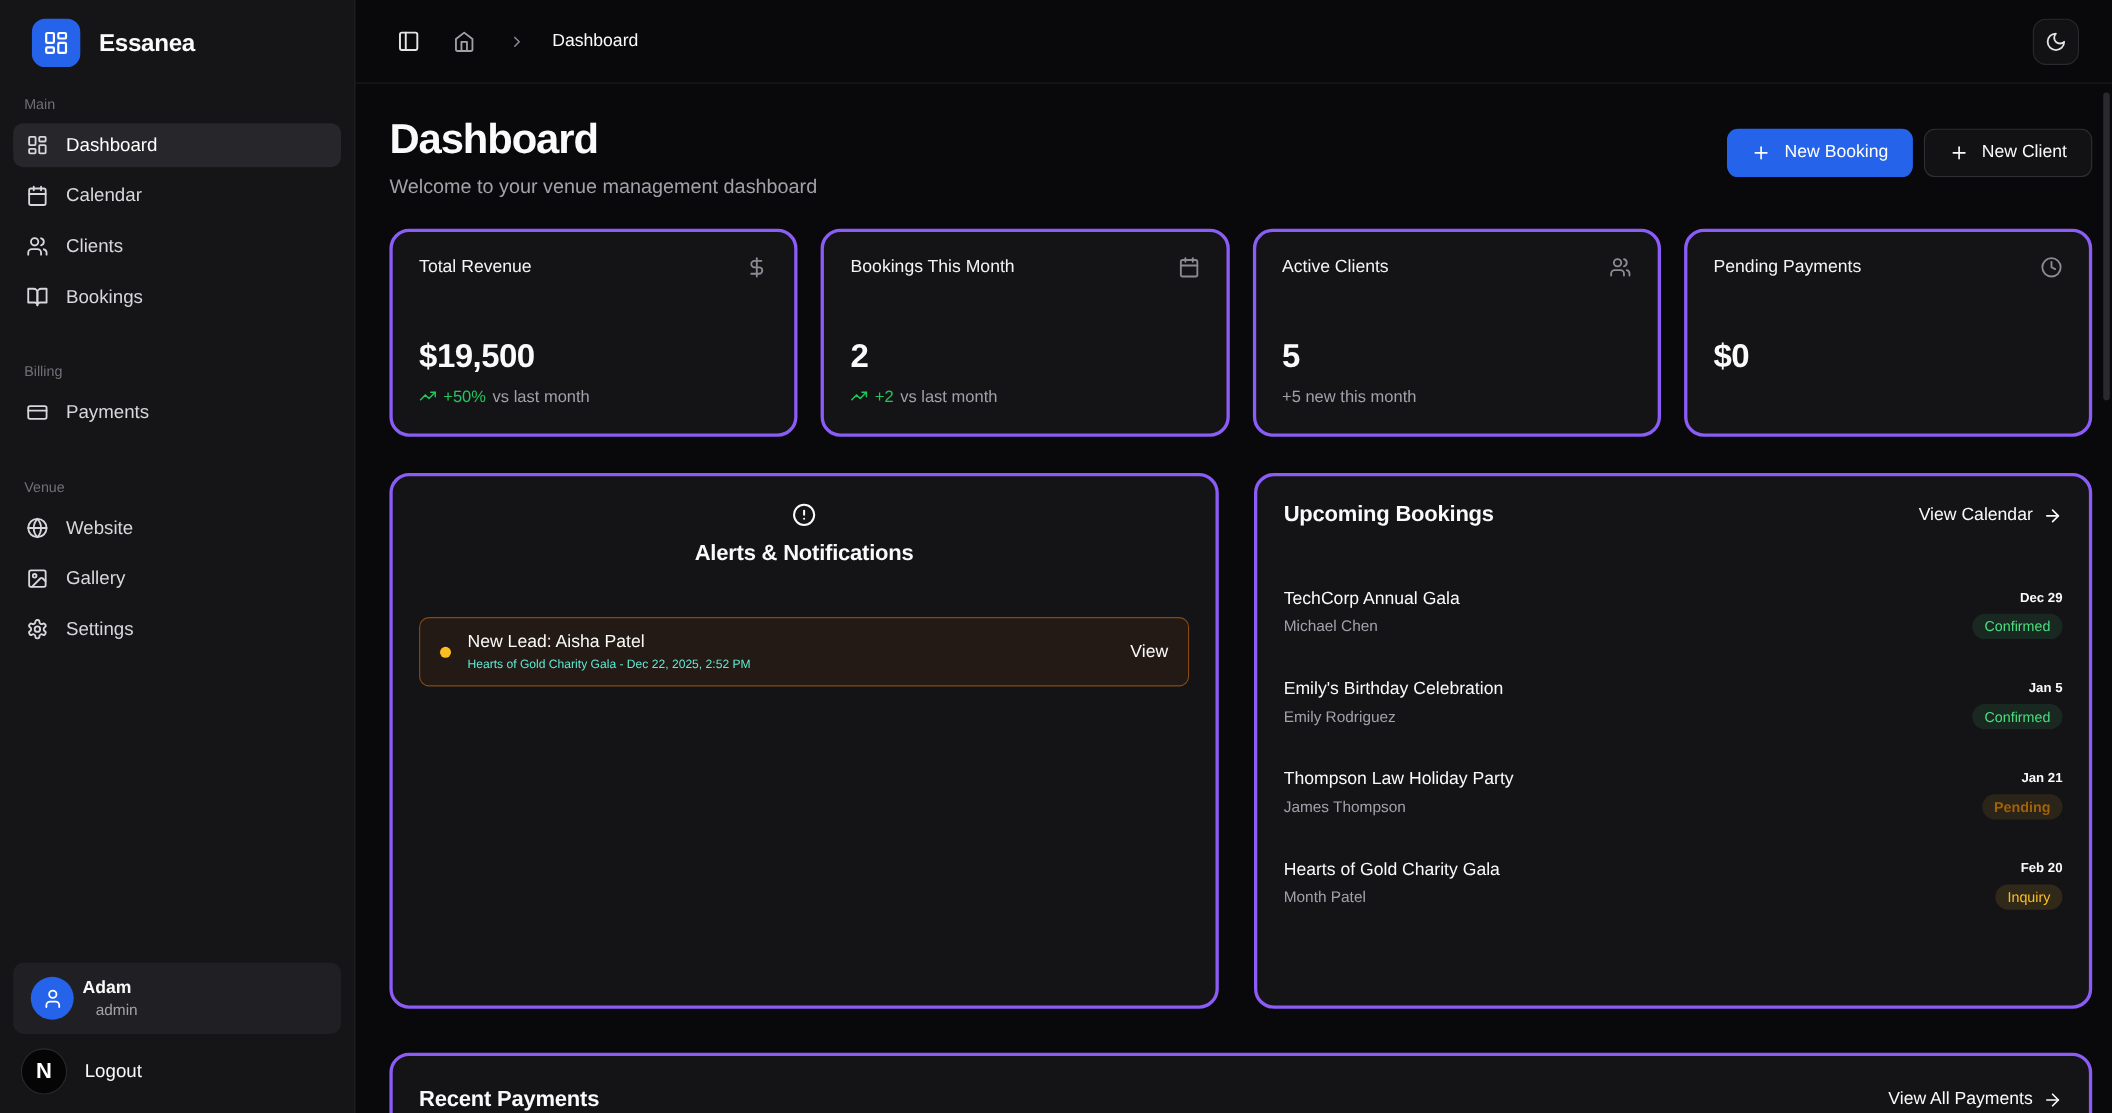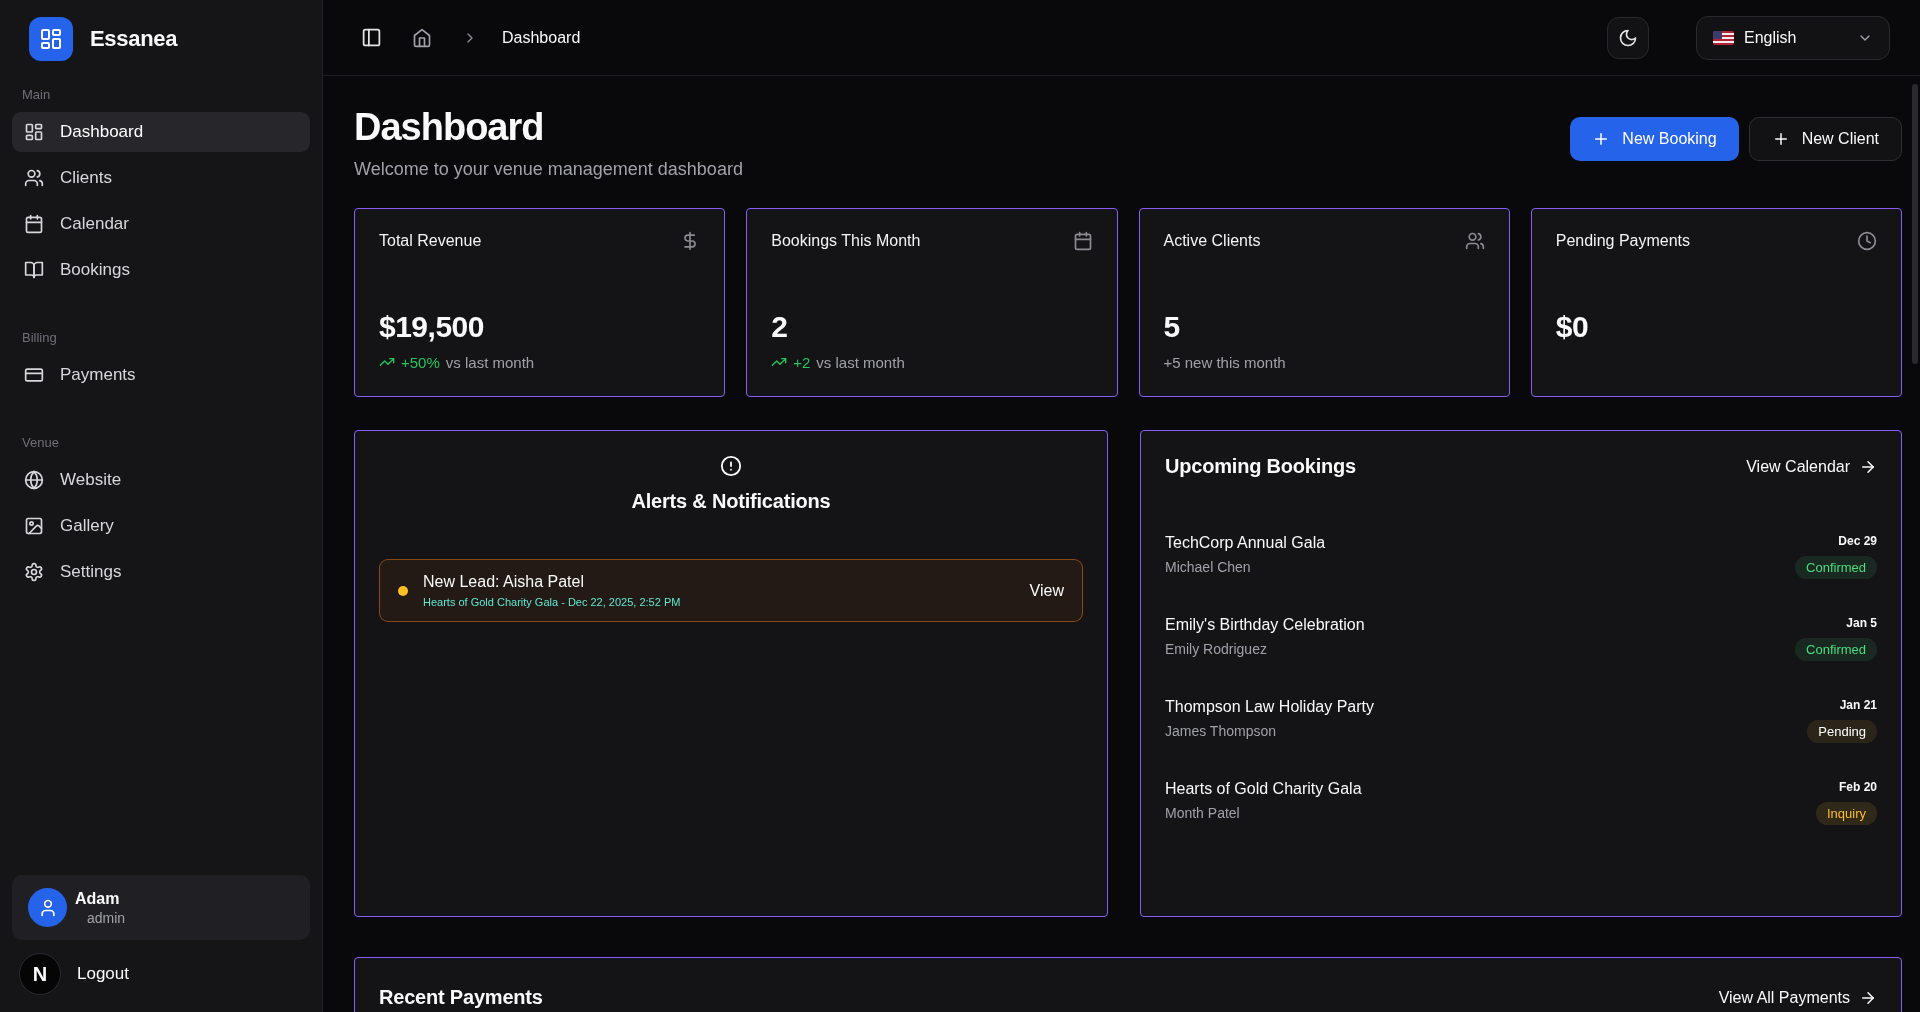--- a/index.html
+++ b/index.html
@@ -86,21 +86,21 @@
   .page-title { font-size:38px; font-weight:700; letter-spacing:-1px; }
   .page-sub { font-size:18px; color:#a1a1aa; margin-top:10px; }
   .head-actions { display:flex; gap:10px; margin-top:11px;border-radius:18px; }
   .btn { display:flex; align-items:center; gap:12px; height:44px; padding:0 22px;
     border-radius:10px; font-size:16px; font-weight:500; cursor:pointer; border:none;
     font-family:inherit; }
   .btn-primary { background:#2563eb; color:#fff; }
   .btn-secondary { background:#121214; color:#fafafa; border:1px solid #2e2e33; }
 
   
-  .card { background:#141417; border:1px solid #8b5cf6; border-radius:4px; }
+  .card { background:#141417; border:3px solid #8b5cf6; border-radius:18px; }
 
   .stats-grid { display:grid; grid-template-columns:repeat(4,1fr); gap:21px; margin-top:28px; }
   .stat-card { height:189px; padding:22px 24px 24px; display:flex; flex-direction:column; }
   .stat-top { display:flex; align-items:center; justify-content:space-between; }
   .stat-label { font-size:16px; font-weight:500; color:#f4f4f5; }
   .stat-ico { color:#8b8b93; }
   .stat-value { margin-top:auto; font-size:30px; font-weight:700; letter-spacing:-0.5px; }
   .stat-sub { margin-top:8px; min-height:20px; font-size:15px; color:#a1a1aa;
     display:flex; align-items:center; gap:6px; }
   .stat-sub .trend { color:#22c55e; }
@@ -124,21 +124,21 @@
   .alert-view { margin-left:auto; font-size:16px; color:#fafafa; cursor:pointer; }
 
   .booking-list { margin-top:56px; display:flex; flex-direction:column; gap:37px; }
   .booking-row { display:flex; align-items:flex-start; justify-content:space-between; cursor:pointer; }
   .bk-name { font-size:16px; font-weight:500; }
   .bk-client { font-size:14px; color:#a1a1aa; margin-top:7px; }
   .bk-right { display:flex; flex-direction:column; align-items:flex-end; }
   .bk-date { font-size:12px; font-weight:600; }
   .badge { margin-top:8px; font-size:13px; font-weight:500; padding:4px 11px; border-radius:999px; }
   .badge[data-status="confirmed"] { color:#4ade80; background:rgba(74,222,128,0.10); }
-  .badge[data-status="pending"]   { color:#ffffff; background:rgba(251,191,36,0.10); }
+  .badge[data-status="pending"]   { color:#a16207; background:rgba(251,191,36,0.10);font-weight:bold; }
   .badge[data-status="inquiry"]   { color:#fbbf24; background:rgba(251,191,36,0.12); }
 
   .payments-card { margin-top:40px; padding:28px 24px; height:200px; }
 
   .scroll-thumb { position:absolute; right:2px; top:84px; width:6px; height:280px;
     background:#2a2a2e; border-radius:3px; }
 </style>
 </head>
 <body>
 
@@ -165,38 +165,38 @@
               <rect width="7" height="5" x="14" y="3" rx="1"></rect>
               <rect width="7" height="9" x="14" y="12" rx="1"></rect>
               <rect width="7" height="5" x="3" y="16" rx="1"></rect>
             </svg>
           </span>
         <span>Dashboard</span>
       </div>
       <div class="nav-item">
         <span class="ico">
             <svg width="20" height="20" viewBox="0 0 24 24" fill="none" stroke="currentColor" stroke-width="2" stroke-linecap="round" stroke-linejoin="round">
+              <path d="M8 2v4"></path>
+              <path d="M16 2v4"></path>
+              <rect width="18" height="18" x="3" y="4" rx="2"></rect>
+              <path d="M3 10h18"></path>
+            </svg>
+          </span>
+        <span>Calendar</span>
+      </div>
+      <div class="nav-item">
+        <span class="ico">
+            <svg width="20" height="20" viewBox="0 0 24 24" fill="none" stroke="currentColor" stroke-width="2" stroke-linecap="round" stroke-linejoin="round">
               <path d="M16 21v-2a4 4 0 0 0-4-4H6a4 4 0 0 0-4 4v2"></path>
               <circle cx="9" cy="7" r="4"></circle>
               <path d="M22 21v-2a4 4 0 0 0-3-3.87"></path>
               <path d="M16 3.13a4 4 0 0 1 0 7.75"></path>
             </svg>
           </span>
         <span>Clients</span>
-      </div>
-      <div class="nav-item">
-        <span class="ico">
-            <svg width="20" height="20" viewBox="0 0 24 24" fill="none" stroke="currentColor" stroke-width="2" stroke-linecap="round" stroke-linejoin="round">
-              <path d="M8 2v4"></path>
-              <path d="M16 2v4"></path>
-              <rect width="18" height="18" x="3" y="4" rx="2"></rect>
-              <path d="M3 10h18"></path>
-            </svg>
-          </span>
-        <span>Calendar</span>
       </div>
       <div class="nav-item">
         <span class="ico">
             <svg width="20" height="20" viewBox="0 0 24 24" fill="none" stroke="currentColor" stroke-width="2" stroke-linecap="round" stroke-linejoin="round">
               <path d="M2 3h6a4 4 0 0 1 4 4v14a3 3 0 0 0-3-3H2z"></path>
               <path d="M22 3h-6a4 4 0 0 0-4 4v14a3 3 0 0 1 3-3h7z"></path>
             </svg>
           </span>
         <span>Bookings</span>
       </div>
@@ -294,29 +294,20 @@
     <div class="topbar-spacer"></div>
 
     <button class="theme-btn">
       <span>
           <svg width="20" height="20" viewBox="0 0 24 24" fill="none" stroke="currentColor" stroke-width="2" stroke-linecap="round" stroke-linejoin="round">
             <path d="M12 3a6 6 0 0 0 9 9 9 9 0 1 1-9-9Z"></path>
           </svg>
         </span>
     </button>
 
-    <div class="lang-select">
-      <span class="flag"></span>
-      <span>English</span>
-      <span class="chev">
-          <svg width="16" height="16" viewBox="0 0 24 24" fill="none" stroke="currentColor" stroke-width="2" stroke-linecap="round" stroke-linejoin="round">
-            <path d="m6 9 6 6 6-6"></path>
-          </svg>
-        </span>
-    </div>
   </header>
 
   <div class="content">
 
     <div class="page-head">
       <div>
         <h1 class="page-title">Dashboard</h1>
         <p class="page-sub">Welcome to your venue management dashboard</p>
       </div>
       <div class="head-actions">

